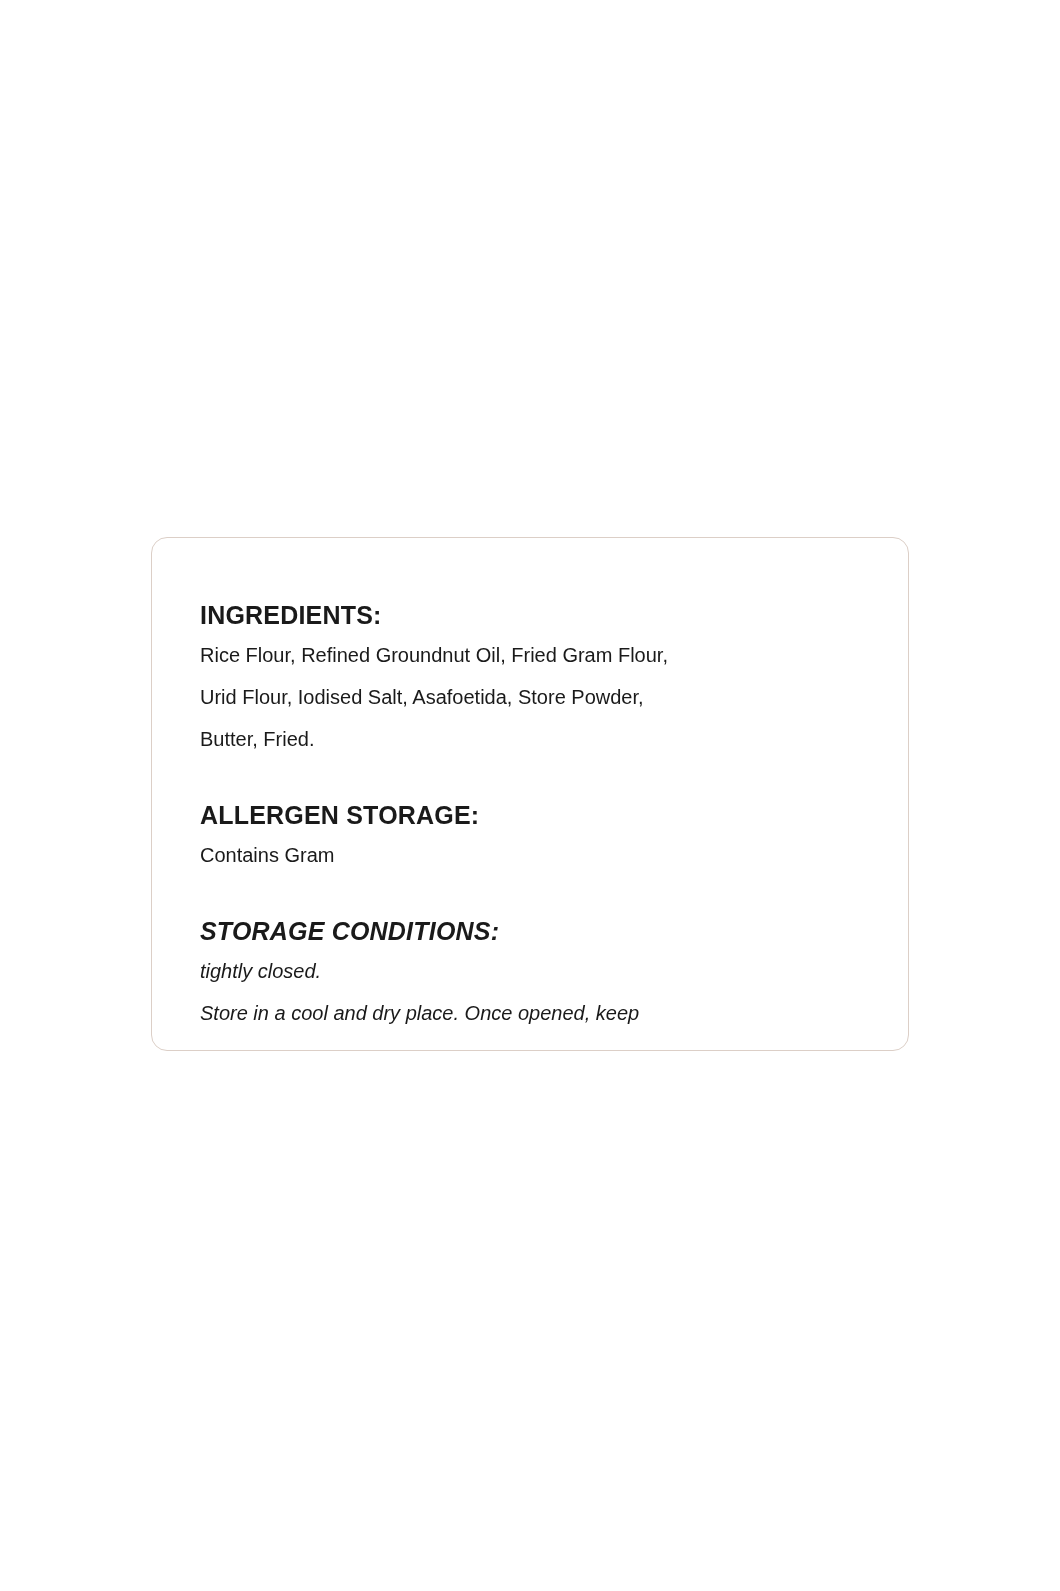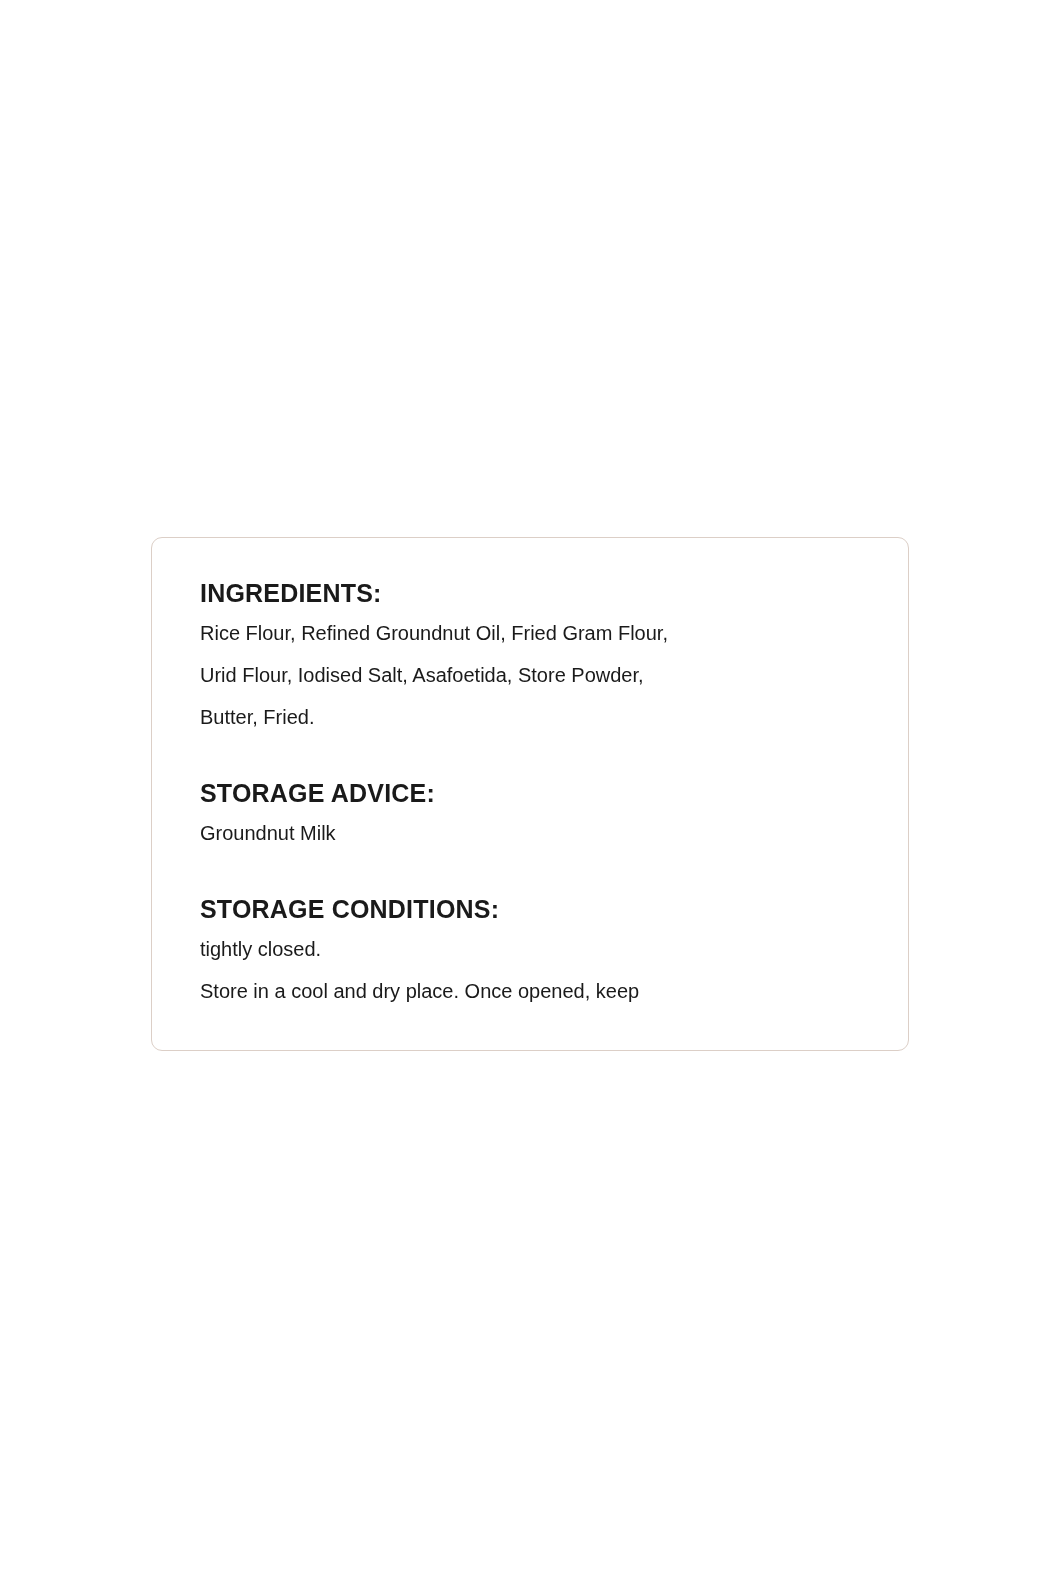--- a/index.html
+++ b/index.html
@@ -18,28 +18,29 @@
   }
   .info-card {
     position: absolute;
     left: 151px;
     top: 537px;
     width: 758px;
     height: 514px;
     box-sizing: border-box;
     background: var(--card-bg, #ffffff);
     border: 1px solid var(--border-color, #dccfc7);
-    border-radius: 11px;
-    padding: 36px 48px;
+    border-radius: 16px;
+    padding: 58px 48px;
   }
   .section {
     margin-bottom: 36px;
   }
   .section:last-child {
     margin-bottom: 16px;
+    font-style: italic;
   }
   .section-heading {
     font-size: 25px;
     font-weight: 700;
     line-height: 38px;
     letter-spacing: 0.2px;
     white-space: nowrap;
   }
   .body-line {
     font-size: 20px;
@@ -55,22 +56,22 @@
   <div class="info-card">
 
     <div class="section">
       <div class="section-heading">INGREDIENTS:</div>
       <div class="body-line">Rice Flour, Refined Groundnut Oil, Fried Gram Flour,</div>
       <div class="body-line">Urid Flour, Iodised Salt, Asafoetida, Store Powder,</div>
       <div class="body-line">Butter, Fried.</div>
     </div>
 
     <div class="section">
-      <div class="section-heading">STORAGE ADVICE:</div>
-      <div class="body-line">Groundnut Milk</div>
+      <div class="section-heading">ALLERGEN STORAGE:</div>
+      <div class="body-line">Contains Gram</div>
     </div>
 
     <div class="section">
       <div class="section-heading">STORAGE CONDITIONS:</div>
       <div class="body-line">tightly closed.</div>
       <div class="body-line">Store in a cool and dry place. Once opened, keep</div>
     </div>
 
   </div>
 </div>

